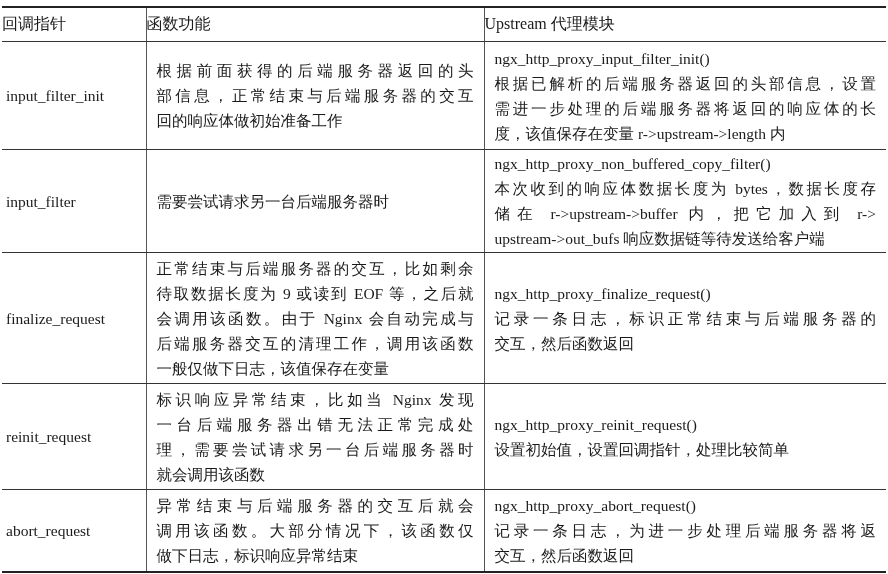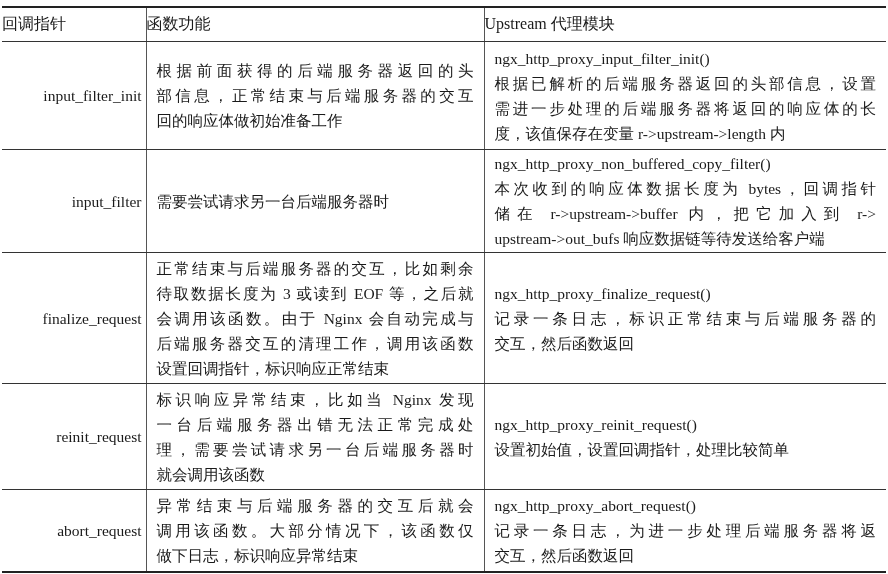--- a/index.html
+++ b/index.html
@@ -5,21 +5,21 @@
   html, body { margin: 0; padding: 0; background: #ffffff; }
   body { width: 888px; height: 574px; overflow: hidden; position: relative;
          font-family: "Liberation Serif", "DejaVu Serif", serif; color: #1a1a1a; }
   table.main { position: absolute; left: 2px; top: 6px; width: 884px;
                border-collapse: collapse; table-layout: fixed; }
   table.main { border-top: 2px solid #222; border-bottom: 2px solid #222; }
   table.main th, table.main td { border-bottom: 1.5px solid #333; vertical-align: middle; }
   table.main th + th, table.main td + td { border-left: 1.5px solid #555; }
   th { font-weight: normal; font-size: 16px; height: 33px; text-align: left; padding: 0; }
   td { font-size: 15.5px; line-height: 25px; padding: 0 10px; }
-  td.col1 { text-align: right; padding: 0 4px; }
+  td.col1 { text-align: left; padding: 0 4px; }
   col.c1 { width: 144px; } col.c2 { width: 338px; } col.c3 { width: 402px; }
   tr.r1 td { height: 107px; }
   tr.r2 td { height: 102px; }
   tr.r3 td { height: 130px; margin-left: 28px; }
   tr.r4 td { height: 105px; }
   tr.r5 td { height: 81px; }
   .line { display: block; white-space: nowrap; }
   .just { text-align: justify; text-align-last: justify; }
 </style>
 </head>
@@ -53,33 +53,33 @@
         <span class="line">度，该值保存在变量 r-&gt;upstream-&gt;length 内</span>
       </td>
     </tr>
     <tr class="r2">
       <td class="col1">input_filter</td>
       <td>
         <span class="line">需要尝试请求另一台后端服务器时</span>
       </td>
       <td>
         <span class="line">ngx_http_proxy_non_buffered_copy_filter()</span>
-        <span class="line just">本次收到的响应体数据长度为 bytes，回调指针</span>
+        <span class="line just">本次收到的响应体数据长度为 bytes，数据长度存</span>
         <span class="line just">储在 r-&gt;upstream-&gt;buffer 内，把它加入到 r-&gt;</span>
         <span class="line">upstream-&gt;out_bufs 响应数据链等待发送给客户端</span>
       </td>
     </tr>
     <tr class="r3">
       <td class="col1">finalize_request</td>
       <td>
         <span class="line just">正常结束与后端服务器的交互，比如剩余</span>
-        <span class="line just">待取数据长度为 3 或读到 EOF 等，之后就</span>
+        <span class="line just">待取数据长度为 9 或读到 EOF 等，之后就</span>
         <span class="line just">会调用该函数。由于 Nginx 会自动完成与</span>
         <span class="line just">后端服务器交互的清理工作，调用该函数</span>
-        <span class="line">设置回调指针，标识响应正常结束</span>
+        <span class="line">一般仅做下日志，该值保存在变量</span>
       </td>
       <td>
         <span class="line">ngx_http_proxy_finalize_request()</span>
         <span class="line just">记录一条日志，标识正常结束与后端服务器的</span>
         <span class="line">交互，然后函数返回</span>
       </td>
     </tr>
     <tr class="r4">
       <td class="col1">reinit_request</td>
       <td>

